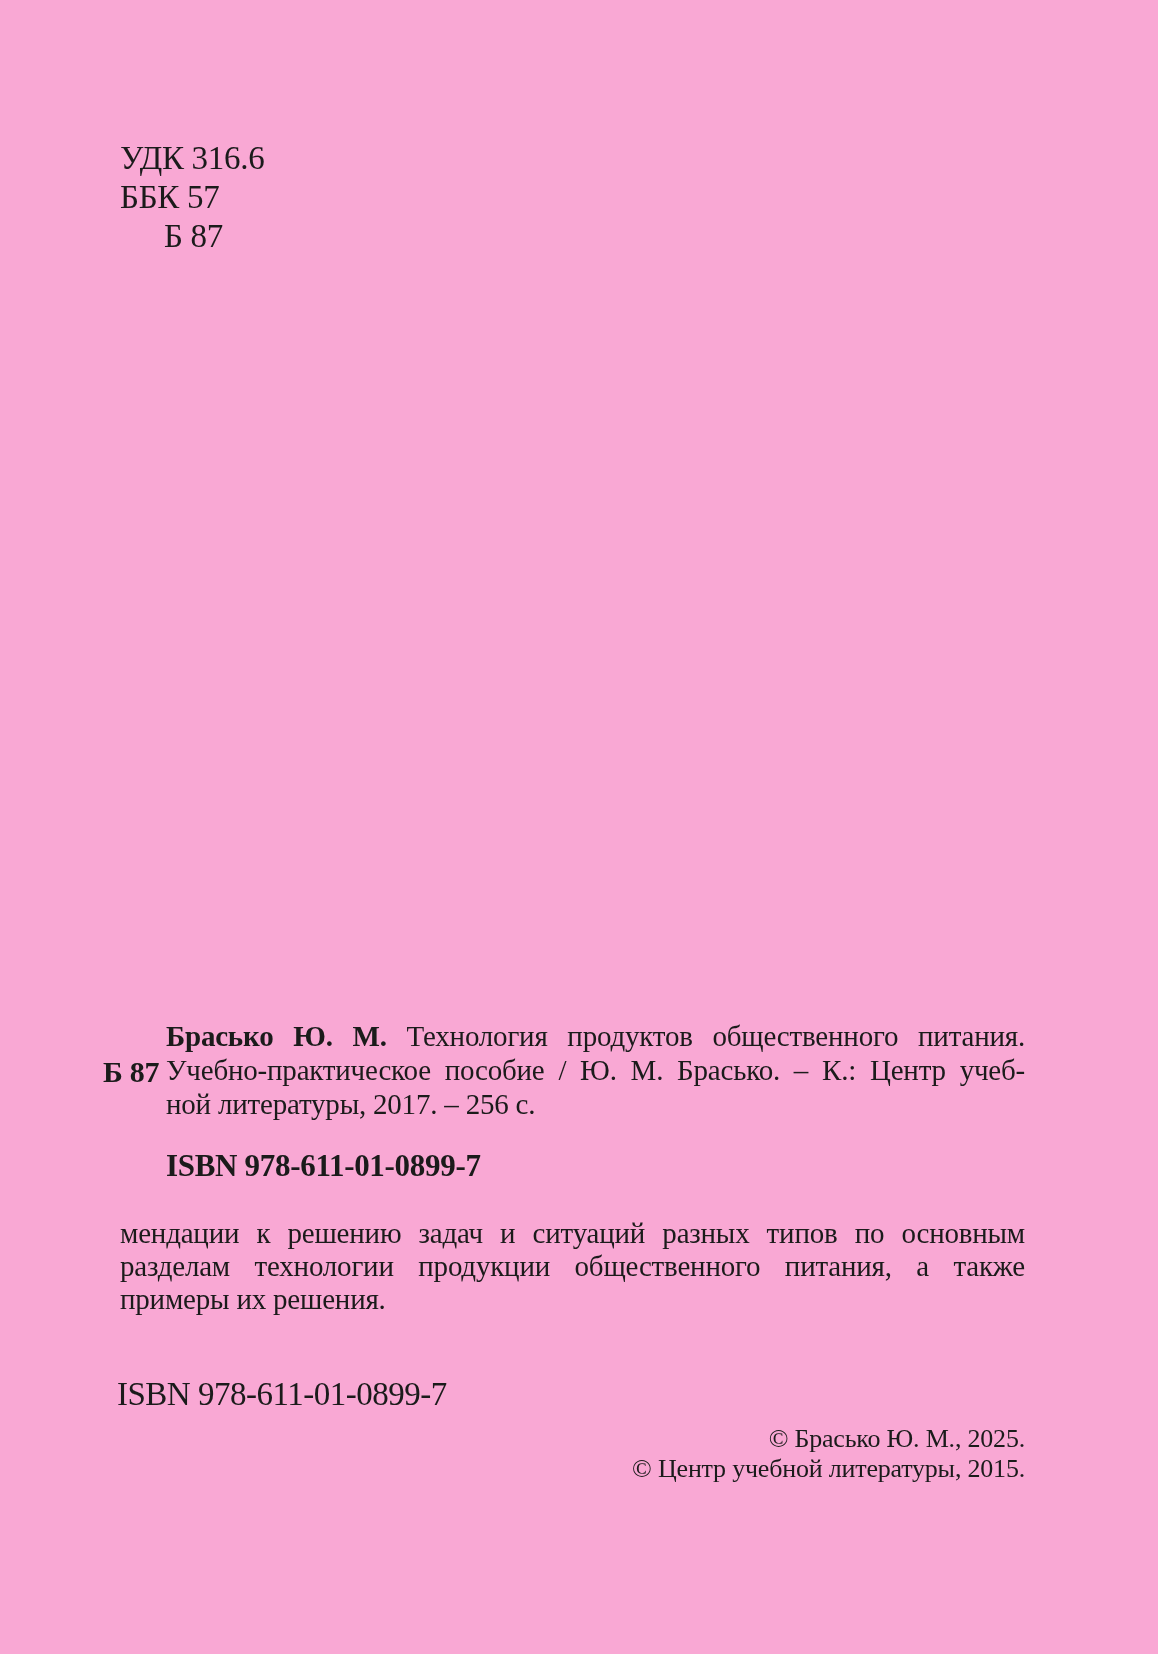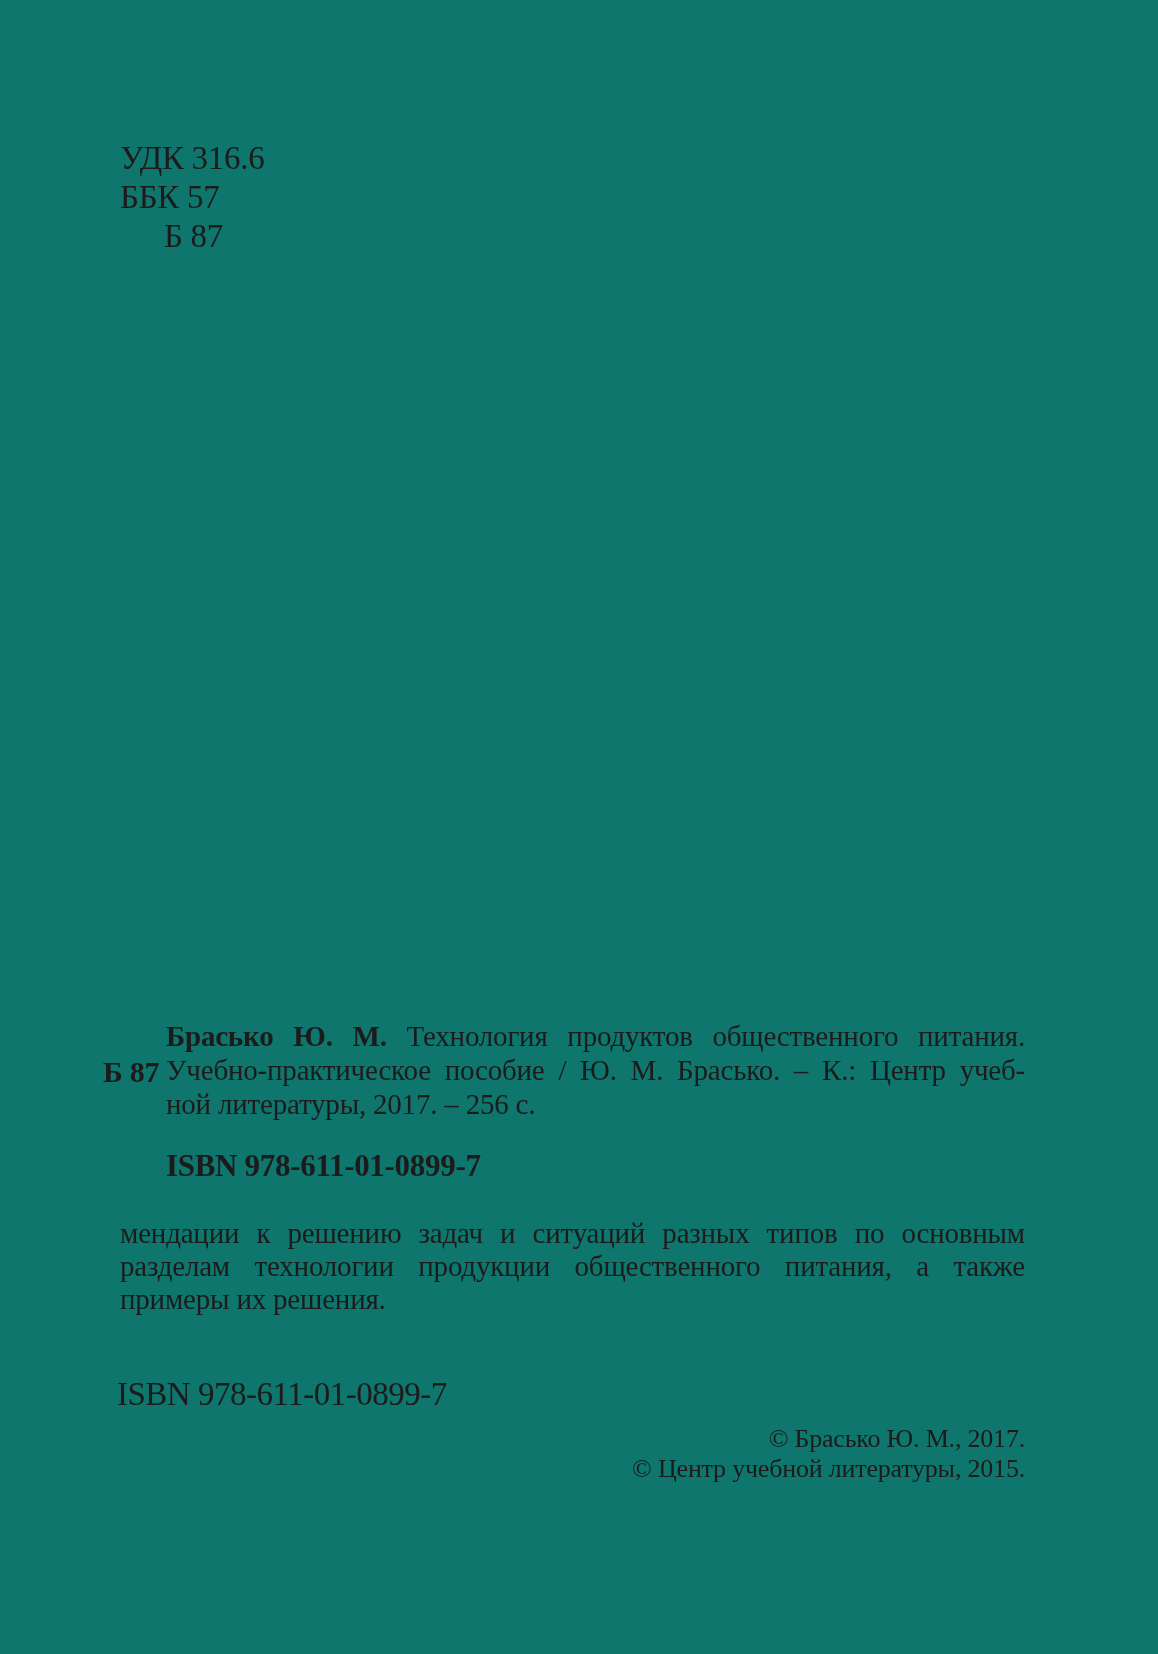--- a/index.html
+++ b/index.html
@@ -4,21 +4,21 @@
 <style>
   html, body {
     margin: 0;
     padding: 0;
     background: #ffffff;
   }
   .page {
     position: relative;
     width: 1158px;
     height: 1654px;
-    background: #0f766e;
+    background: #f9a8d4;
     overflow: hidden;
     font-family: "Liberation Serif", "DejaVu Serif", serif;
     color: #1b1b1b;
   }
 
   
   .codes {
     position: absolute;
     left: 120px;
     top: 139px;
@@ -120,17 +120,17 @@
 
   <div class="annotation">
     <div class="jl">мендации к решению задач и ситуаций разных типов по основным</div>
     <div class="jl">разделам технологии продукции общественного питания, а также</div>
     <div>примеры их решения.</div>
   </div>
 
   <div class="isbn-bottom">ISBN 978-611-01-0899-7</div>
 
   <div class="copyright">
-    <div>© Брасько Ю. М., 2017.</div>
+    <div>© Брасько Ю. М., 2025.</div>
     <div>© Центр учебной литературы, 2015.</div>
   </div>
 
 </div>
 
 </body></html>

